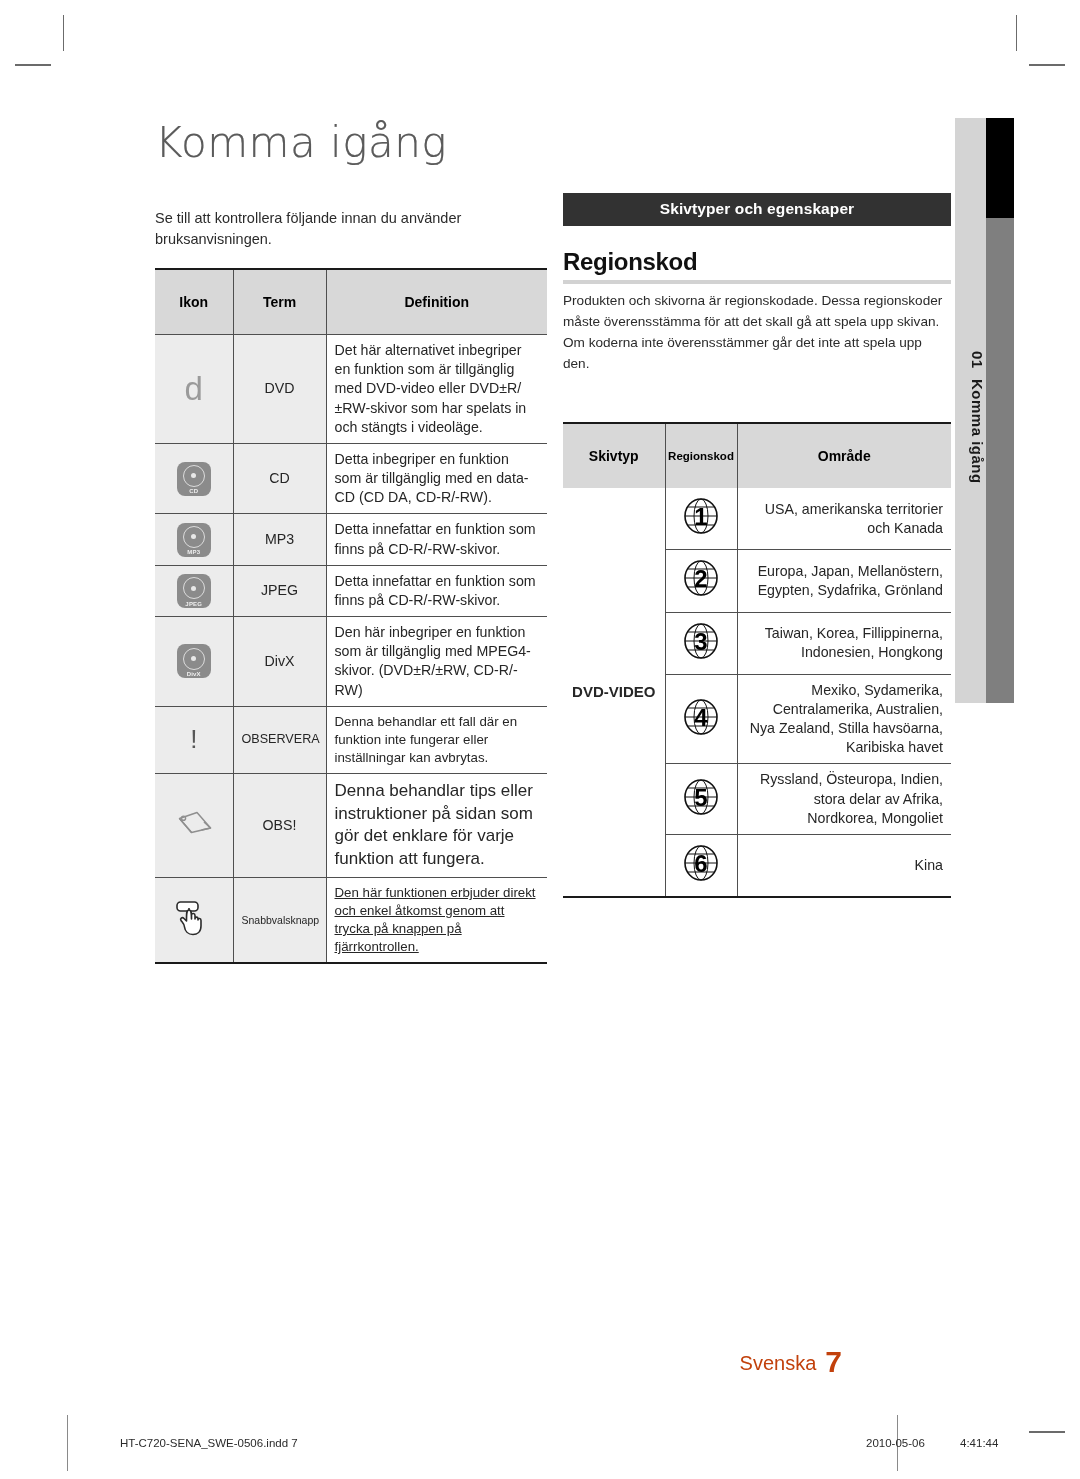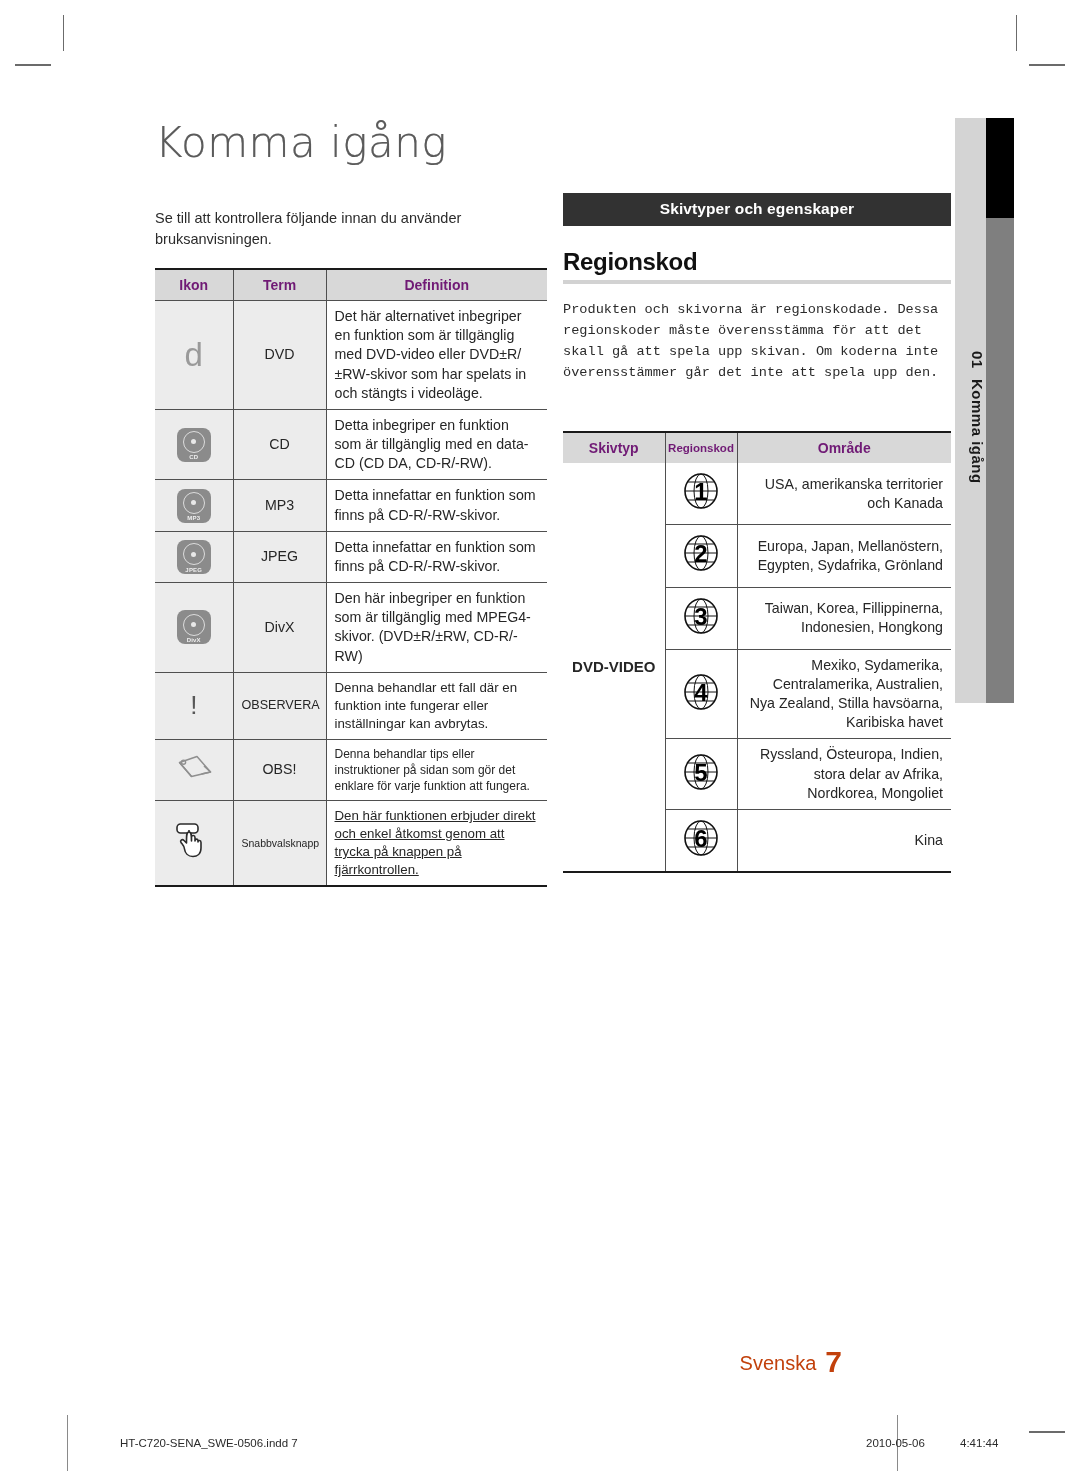--- a/index.html
+++ b/index.html
@@ -81,38 +81,37 @@
     letter-spacing: -0.3px;
   }
   .subhead-rule {
     height: 4px;
     background: #d2d2d2;
     margin-top: 4px;
   }
   .body-text {
     font-size: 13.6px;
     line-height: 1.55;
-    margin-top: 15px;
+    margin-top: 6px;
     color: #2b2b2b;
-    font-family: Liberation Mono, monospace;
   }
 
   
   table.doc {
     border-collapse: collapse;
     width: 100%;
     table-layout: fixed;
   }
   table.doc th {
     background: #d8d8d8;
     font-size: 14px;
     font-weight: bold;
-    padding: 7px 2px;
+    padding: 24px 2px;
     text-align: center;
-    color: #701a75;
+    color: #000000;
   }
   table.doc td {
     vertical-align: middle;
     padding: 6px 8px;
     font-size: 14.2px;
     line-height: 1.35;
     color: #262626;
   }
   .tbl-top { border-top: 2.5px solid #1a1a1a; }
   .tbl-bot { border-bottom: 2.5px solid #1a1a1a; }
@@ -351,21 +350,21 @@
                 <g fill="none" stroke="#8f8f8f" stroke-width="1.5" stroke-linejoin="round">
                   <path d="M5.5 8.5 L23 2.5 L36.5 18 L17.5 22.5 Z"></path>
                   <path d="M5.5 8.5 L17.5 22.5"></path>
                   <path d="M30 12 L36.5 18 L27.5 20"></path>
                 </g>
                 <circle cx="9.5" cy="8.2" r="2.1" fill="none" stroke="#8f8f8f" stroke-width="1.4"></circle>
               </svg>
             </span>
           </td>
           <td class="shade vline ctr">OBS!</td>
-          <td style="font-size:12px;margin-top:28px;">Denna behandlar tips eller instruktioner på sidan som gör det enklare för varje funktion att fungera.</td>
+          <td style="font-size:17px;margin-top:28px;">Denna behandlar tips eller instruktioner på sidan som gör det enklare för varje funktion att fungera.</td>
         </tr>
 
         <tr class="rowline tbl-bot">
           <td class="shade vline ctr">
             <span class="icon-hand">
               <svg width="42" height="38" viewBox="0 0 42 38" aria-hidden="true">
                 <rect x="4" y="3" width="21" height="9" rx="3.5" fill="#ffffff" stroke="#2b2b2b" stroke-width="1.6"></rect>
                 <path d="M16 9 L16 20" stroke="#2b2b2b" stroke-width="1.6" fill="none"></path>
                 <path d="M13.5 20 C13.5 14 13.5 11 16 11 C18.5 11 18.5 14 18.5 20
                          L18.5 16 C18.5 14 22 14 22 16.5 L22 20

